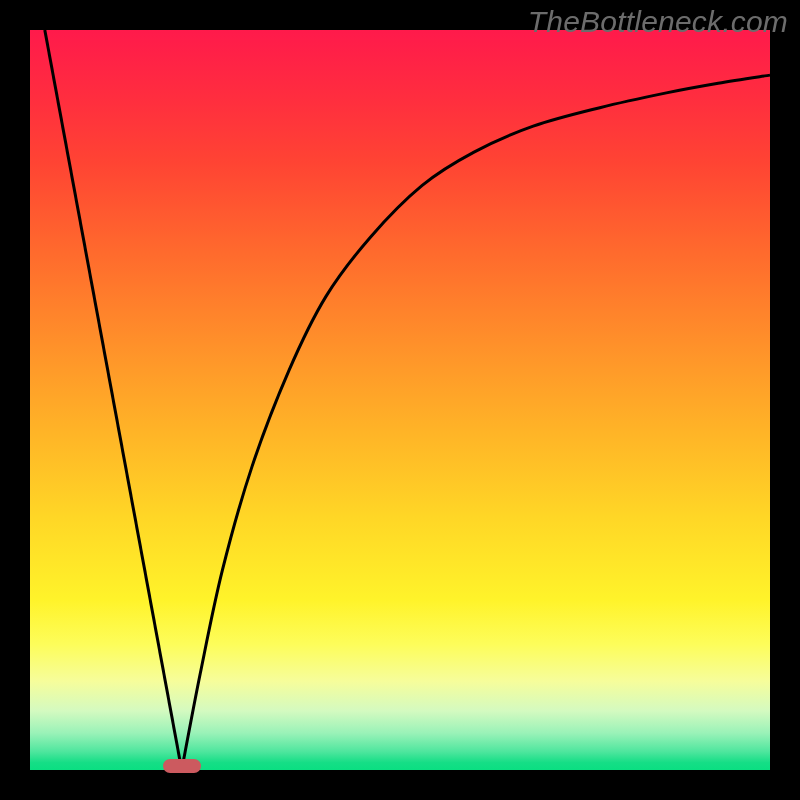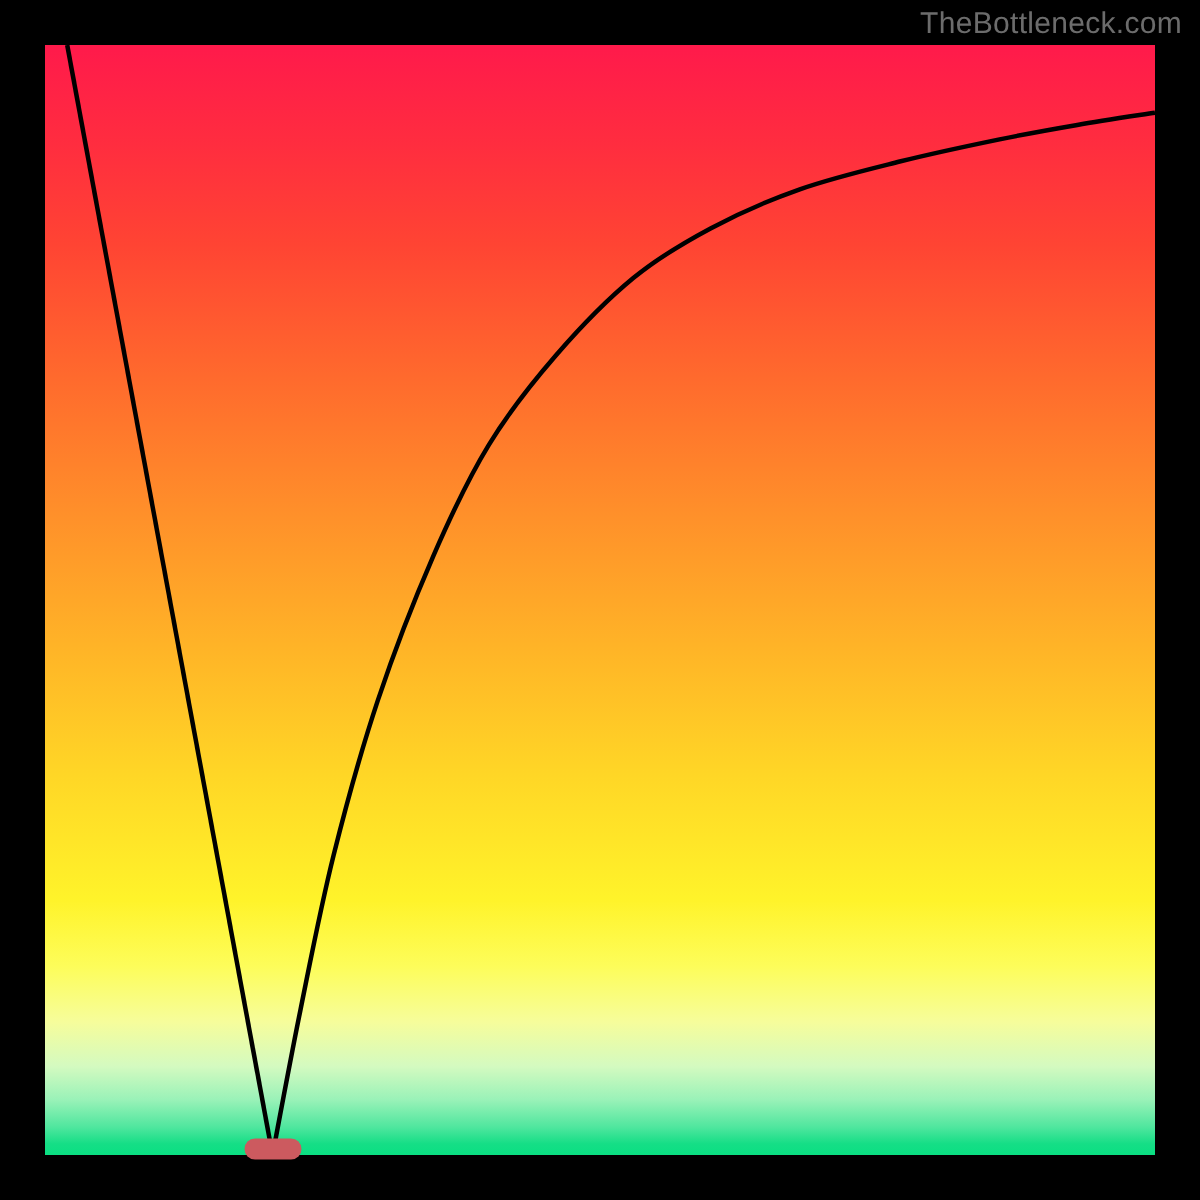--- a/index.html
+++ b/index.html
@@ -54,22 +54,23 @@
     width: 38px;
     height: 14px;
     border-radius: 7px;
     background: #cc5a5f;
   }
   .watermark {
     position: absolute;
     top: 5px;
     right: 12px;
     color: #6c6c6c;
-    font-size: 20px;
+    font-size: 30px;
     letter-spacing: 0.2px;
+    font-style: italic;
   }
 </style>
 </head>
 <body>
 
 <div class="frame">
 
   <div class="plot-area">
 
     <svg class="curve-svg" viewBox="0 0 740 740" preserveAspectRatio="none">

